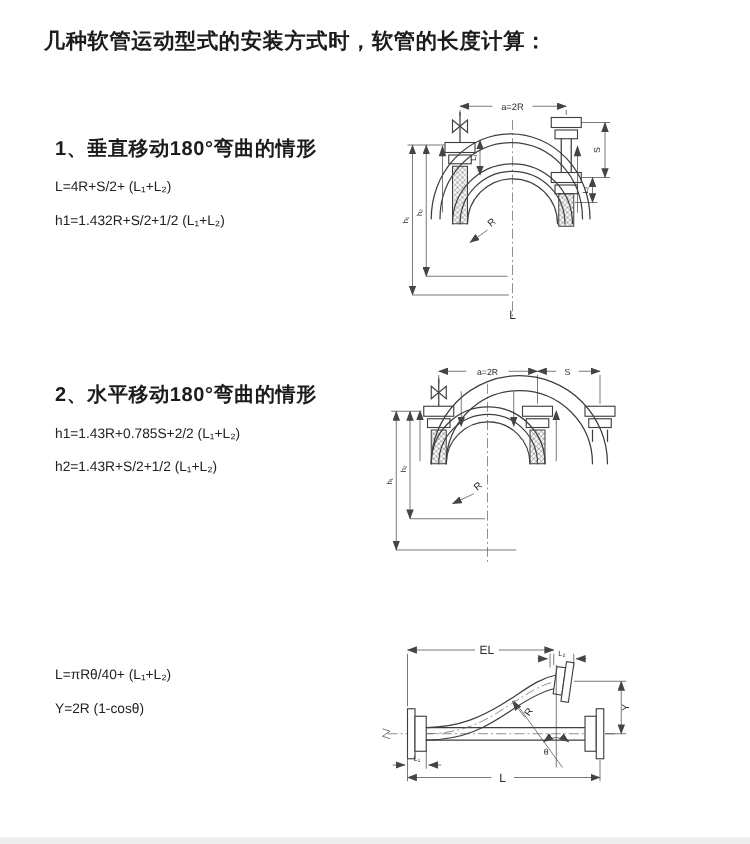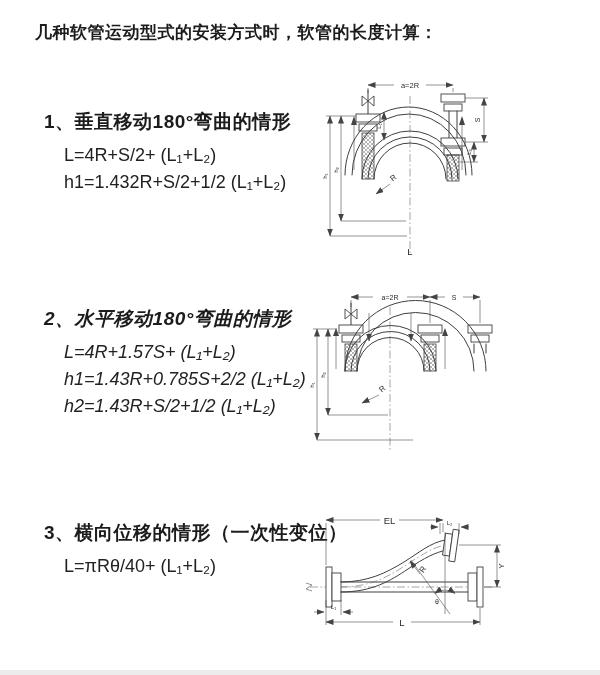--- a/index.html
+++ b/index.html
@@ -6,23 +6,23 @@
   body{
     width:600px;height:675px;position:relative;background:#ffffff;
     font-family:"Liberation Sans","DejaVu Sans",sans-serif;color:#1c1c1c;
     overflow:hidden;
   }
   .title{
     position:absolute;left:35px;top:21px;font-size:17px;font-weight:bold;
     letter-spacing:0.5px;white-space:nowrap;
   }
   .section{position:absolute;left:44px;}
-  .section .heading{font-size:19px;font-weight:bold;letter-spacing:0.5px;white-space:nowrap;}
+  .section .heading{font-size:16px;font-weight:bold;letter-spacing:0.5px;white-space:nowrap;}
   .section .formula{
-    font-size:18px;margin-left:20px;margin-top:12.5px;line-height:14.5px;
+    font-size:11px;margin-top:12.5px;line-height:14.5px;
     font-family:"Liberation Sans","DejaVu Sans",sans-serif;white-space:nowrap;color:#222;
   }
   svg{position:absolute;}
   .obj{stroke:#3f3f3f;stroke-width:1;fill:none;stroke-linecap:round;}
   .objf{stroke:#3f3f3f;stroke-width:0.9;fill:#ffffff;}
   .thin{stroke:#4c4c4c;stroke-width:0.6;fill:none;}
   .cl{stroke:#6a6a6a;stroke-width:0.6;fill:none;stroke-dasharray:8 2.5 1.5 2.5;}
   .dimtext{fill:#2b2b2b;font-size:7.5px;font-family:"Liberation Sans","DejaVu Sans",sans-serif;}
   .t6{font-size:6px;} .t7{font-size:7px;} .t8{font-size:8px;} .t9{font-size:9.5px;}
   .page-edge{position:absolute;left:0;bottom:0;width:600px;height:5px;background:#ececec;}
@@ -126,23 +126,22 @@
   </g>
 
   <g>
     <line class="thin" x1="80" y1="114" x2="66" y2="124" marker-end="url(#d1m)"></line>
     <text class="dimtext t8" x="85" y="110" text-anchor="middle" transform="rotate(-40 85 110)">R</text>
   </g>
 
   <text class="dimtext t9" x="100" y="185" text-anchor="middle">L</text>
 </svg>
 
-<div class="section" style="top:306px;font-style:italic;">
+<div class="section" style="top:306px;">
   <div class="heading">2、水平移动180°弯曲的情形</div>
-  <div class="formula">L=4R+1.57S+ (L₁+L₂)</div>
   <div class="formula">h1=1.43R+0.785S+2/2 (L₁+L₂)</div>
   <div class="formula">h2=1.43R+S/2+1/2 (L₁+L₂)</div>
 </div>
 
 <svg style="left:303px;top:283px;" width="290" height="180" viewBox="0 0 290 180">
   <defs>
     <marker id="d2m" viewBox="0 0 8 6" markerWidth="8" markerHeight="6" refX="7.5" refY="3" orient="auto-start-reverse" markerUnits="userSpaceOnUse">
       <path d="M0,0L8,3L0,6Z" fill="#444"></path>
     </marker>
     <pattern id="braid2" width="4" height="4" patternUnits="userSpaceOnUse">
@@ -224,22 +223,22 @@
     <text class="dimtext t6" x="21.5" y="92" text-anchor="middle" transform="rotate(-90 21.5 92)">h₂</text>
   </g>
 
   <g>
     <line class="thin" x1="76" y1="112" x2="59" y2="120" marker-end="url(#d2m)"></line>
     <text class="dimtext t8" x="81" y="108" text-anchor="middle" transform="rotate(-40 81 108)">R</text>
   </g>
 </svg>
 
 <div class="section" style="top:520px;">
-  <div class="heading">3、横向位移的情形（一次性变位）</div>
   <div class="formula">L=πRθ/40+ (L₁+L₂)</div>
+  <div class="formula">Y=2R (1-cosθ)</div>
 </div>
 
 <svg style="left:298px;top:502px;" width="300" height="130" viewBox="0 0 300 130">
   <defs>
     <marker id="d3m" viewBox="0 0 8 6" markerWidth="8" markerHeight="6" refX="7.5" refY="3" orient="auto-start-reverse" markerUnits="userSpaceOnUse">
       <path d="M0,0L8,3L0,6Z" fill="#444"></path>
     </marker>
   </defs>
 
   <path class="cl" d="M12,85 H196"></path>

